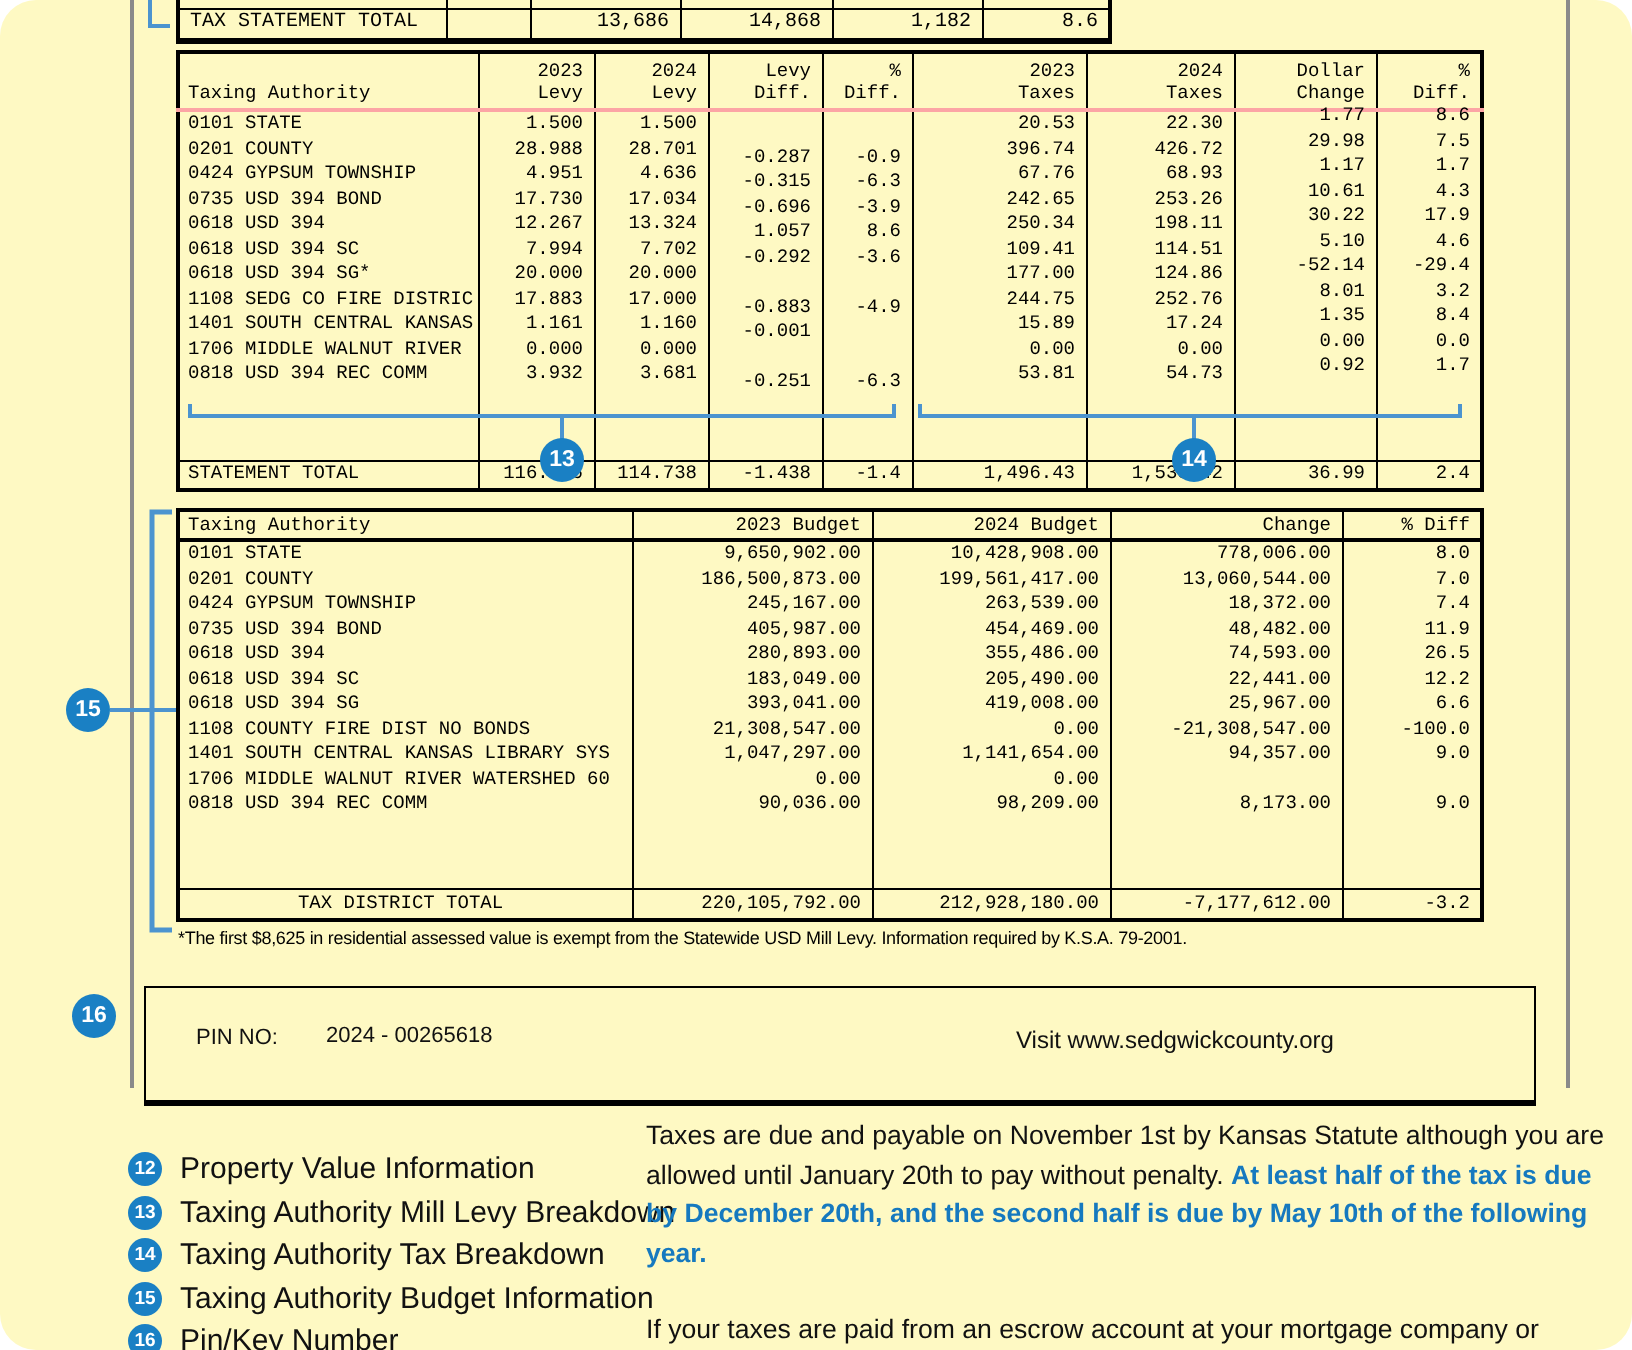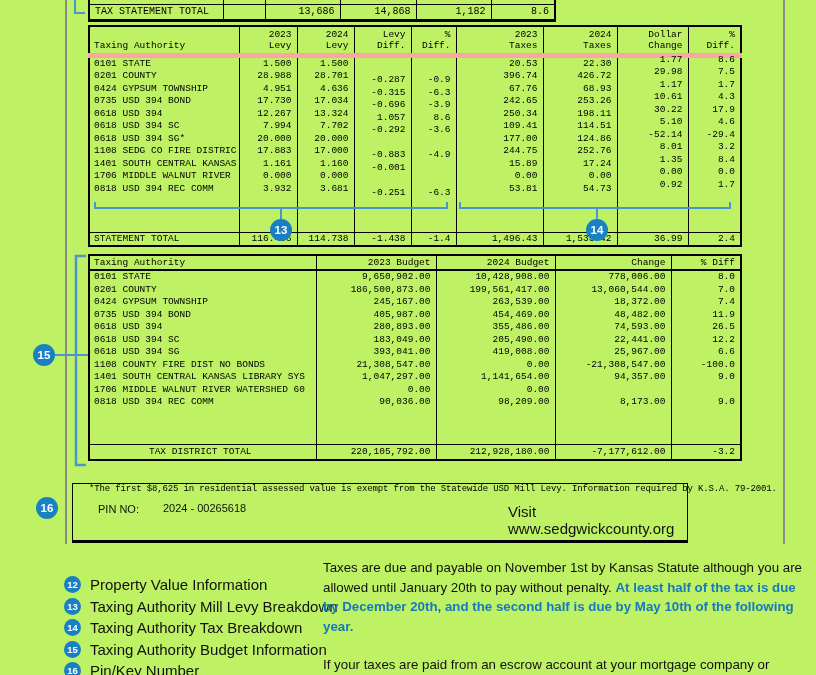--- a/index.html
+++ b/index.html
@@ -1,68 +1,68 @@
 <!DOCTYPE html>
 <html><head>
 <meta charset="utf-8">
 <style>
   * { margin:0; padding:0; box-sizing:border-box; }
   body { background:#fff; font-family:"Liberation Sans", sans-serif; }
-  #page { position:relative; width:816px; height:675px; background:#bef264; overflow:hidden; }
+  #page { position:relative; width:816px; height:675px; background:#fef9c3; overflow:hidden;border-radius:18px; }
 
   .vline { position:absolute; top:0; width:1.5px; height:544px; background:#8a8a8a; }
 
   
   table { border-collapse:collapse; table-layout:fixed; position:absolute;
           font-family:"Liberation Mono","DejaVu Sans Mono",monospace; color:#000; }
   td, th { overflow:hidden; white-space:nowrap; font-weight:normal; }
 
   
   #top-table { left:88px; top:0; width:467px; font-size:10px;
                border-left:2px solid #000; border-right:2px solid #000; border-bottom:3px solid #000; }
   #top-table td { border-right:1px solid #000; }
   #top-table td:last-child { border-right:none; }
   #top-table tr.stub td { height:4px; }
   #top-table tr.trow td { height:16px; border-top:1.2px solid #000; text-align:right; padding-right:5px; }
   #top-table tr.trow td.lbl { text-align:left; padding-left:5px; }
 
   
   #levy-table { left:88px; top:25px; width:652px; font-size:9.5px; border:2px solid #000; }
   #levy-table th { height:29px; vertical-align:bottom; text-align:right; padding:0 5px 2px 0;
-                   border-bottom:5px solid #fca5a5; white-space:pre-line; line-height:11px; }
+                   border-bottom:2px solid #fca5a5; white-space:pre-line; line-height:11px; }
   #levy-table th.lbl { text-align:left; padding-left:4px; }
   #levy-table td { height:12.5px; line-height:12.5px; text-align:right; padding-right:5px; }
   #levy-table td.c0 { text-align:left; padding-left:4px; }
   #levy-table tbody.body td.c3, #levy-table tbody.body td.c4 { position:relative; top:4px; }
   #levy-table tbody.body td.c7, #levy-table tbody.body td.c8 { position:relative; top:-4px; }
   #levy-table tr.spacer td { height:37px; }
   #levy-table tr.total td { height:14px; border-top:1.5px solid #000; top:0; }
   .grid9 .c0,.grid9 .c1,.grid9 .c2,.grid9 .c3,.grid9 .c4,.grid9 .c5,.grid9 .c6,.grid9 .c7 { border-right:1px solid #000; }
 
   
   #budget-table { left:88px; top:254px; width:652px; font-size:9.5px; border:2px solid #000; }
   #budget-table th { height:15px; text-align:right; padding:0 5px 1px 0; border-bottom:2px solid #000; vertical-align:bottom; }
   #budget-table th.lbl { text-align:left; padding-left:4px; }
   #budget-table td { height:12.5px; line-height:12.5px; text-align:right; padding-right:5px; }
   #budget-table td.c0 { text-align:left; padding-left:4px; }
   #budget-table tr.spacer td { height:36px; }
   #budget-table tr.total td { height:15px; border-top:1.5px solid #000; }
   #budget-table tr.total td.c0 { text-align:center; padding-left:0; }
   .grid5 .c0,.grid5 .c1,.grid5 .c2,.grid5 .c3 { border-right:1px solid #000; }
 
-  #footnote { position:absolute; left:89px; top:484px; width:704px;
-              font-family:Liberation Mono, monospace; font-size:9px;
+  #footnote { position:absolute; left:89px; top:464px; width:704px;
+              font-family:Liberation Sans, sans-serif; font-size:9px;
               letter-spacing:-0.15px; color:#000; white-space:nowrap; }
 
   
-  #pin-box { position:absolute; left:72px; top:483px; width:616px; height:60px;
+  #pin-box { position:absolute; left:72px; top:493px; width:696px; height:60px;
              border:1.2px solid #000; border-bottom:3px solid #000; }
   #pin-box .lbl  { position:absolute; left:25px; top:19px; font-size:11px; color:#111; }
   #pin-box .val  { position:absolute; left:90px; top:18px; font-size:11px; color:#111; }
-  #pin-box .visit{ position:absolute; left:435px; top:19px; font-size:15px; color:#111; }
+  #pin-box .visit{ position:absolute; left:435px; top:19px; font-size:12px; color:#111; }
 
   
   .callout { position:absolute; width:22px; height:22px; border-radius:50%;
              background:#1a80c4; color:#fff; font-size:11.5px; font-weight:bold;
              display:flex; align-items:center; justify-content:center; z-index:5; }
 
   
   #overlay { position:absolute; left:0; top:0; pointer-events:none; z-index:4; }
 
   

